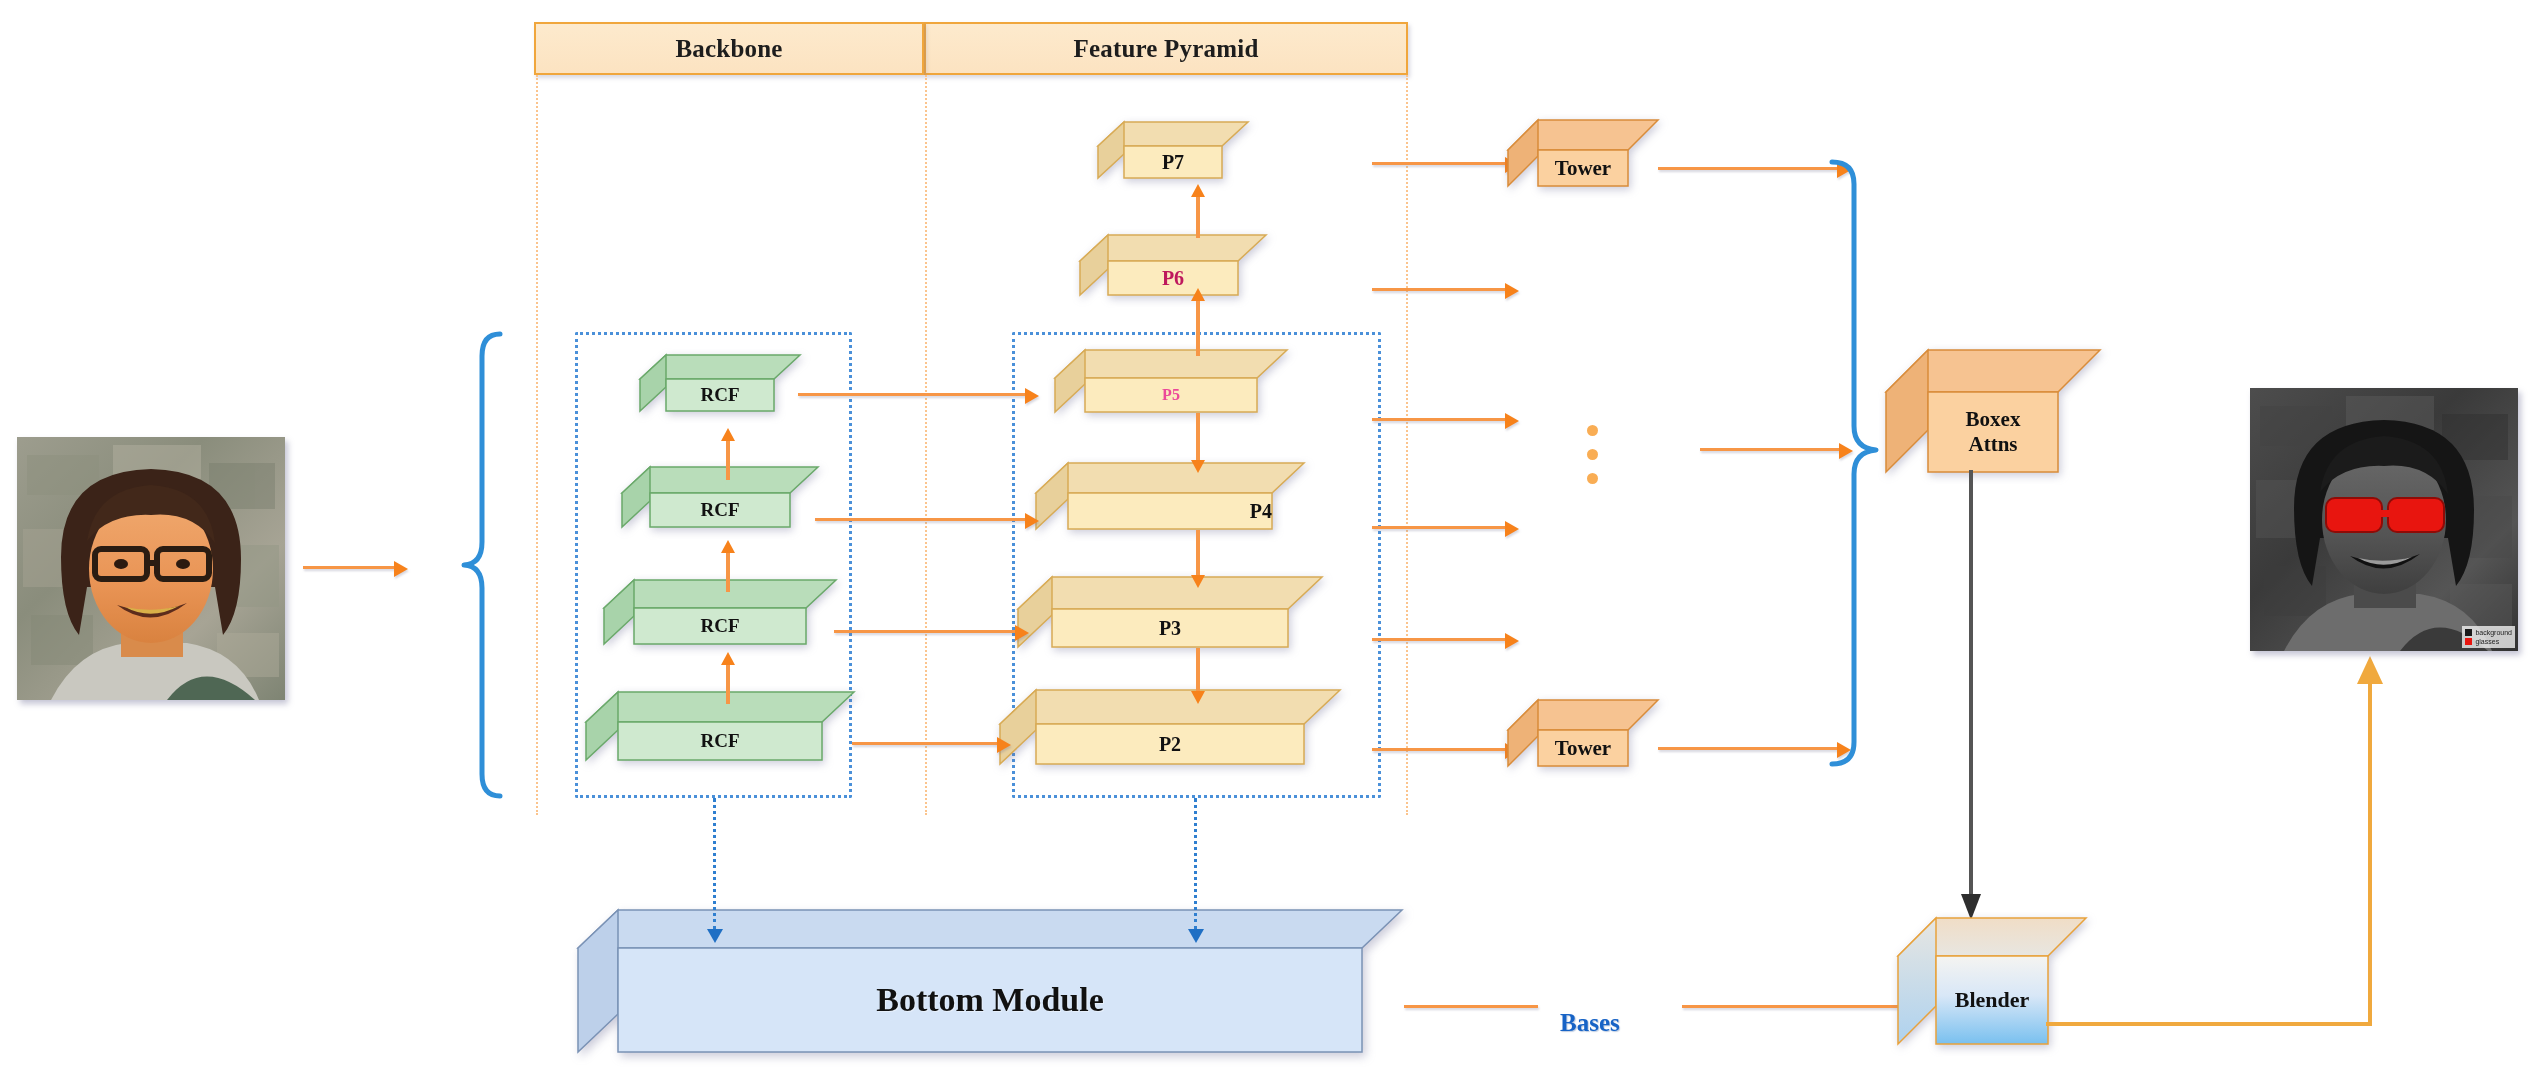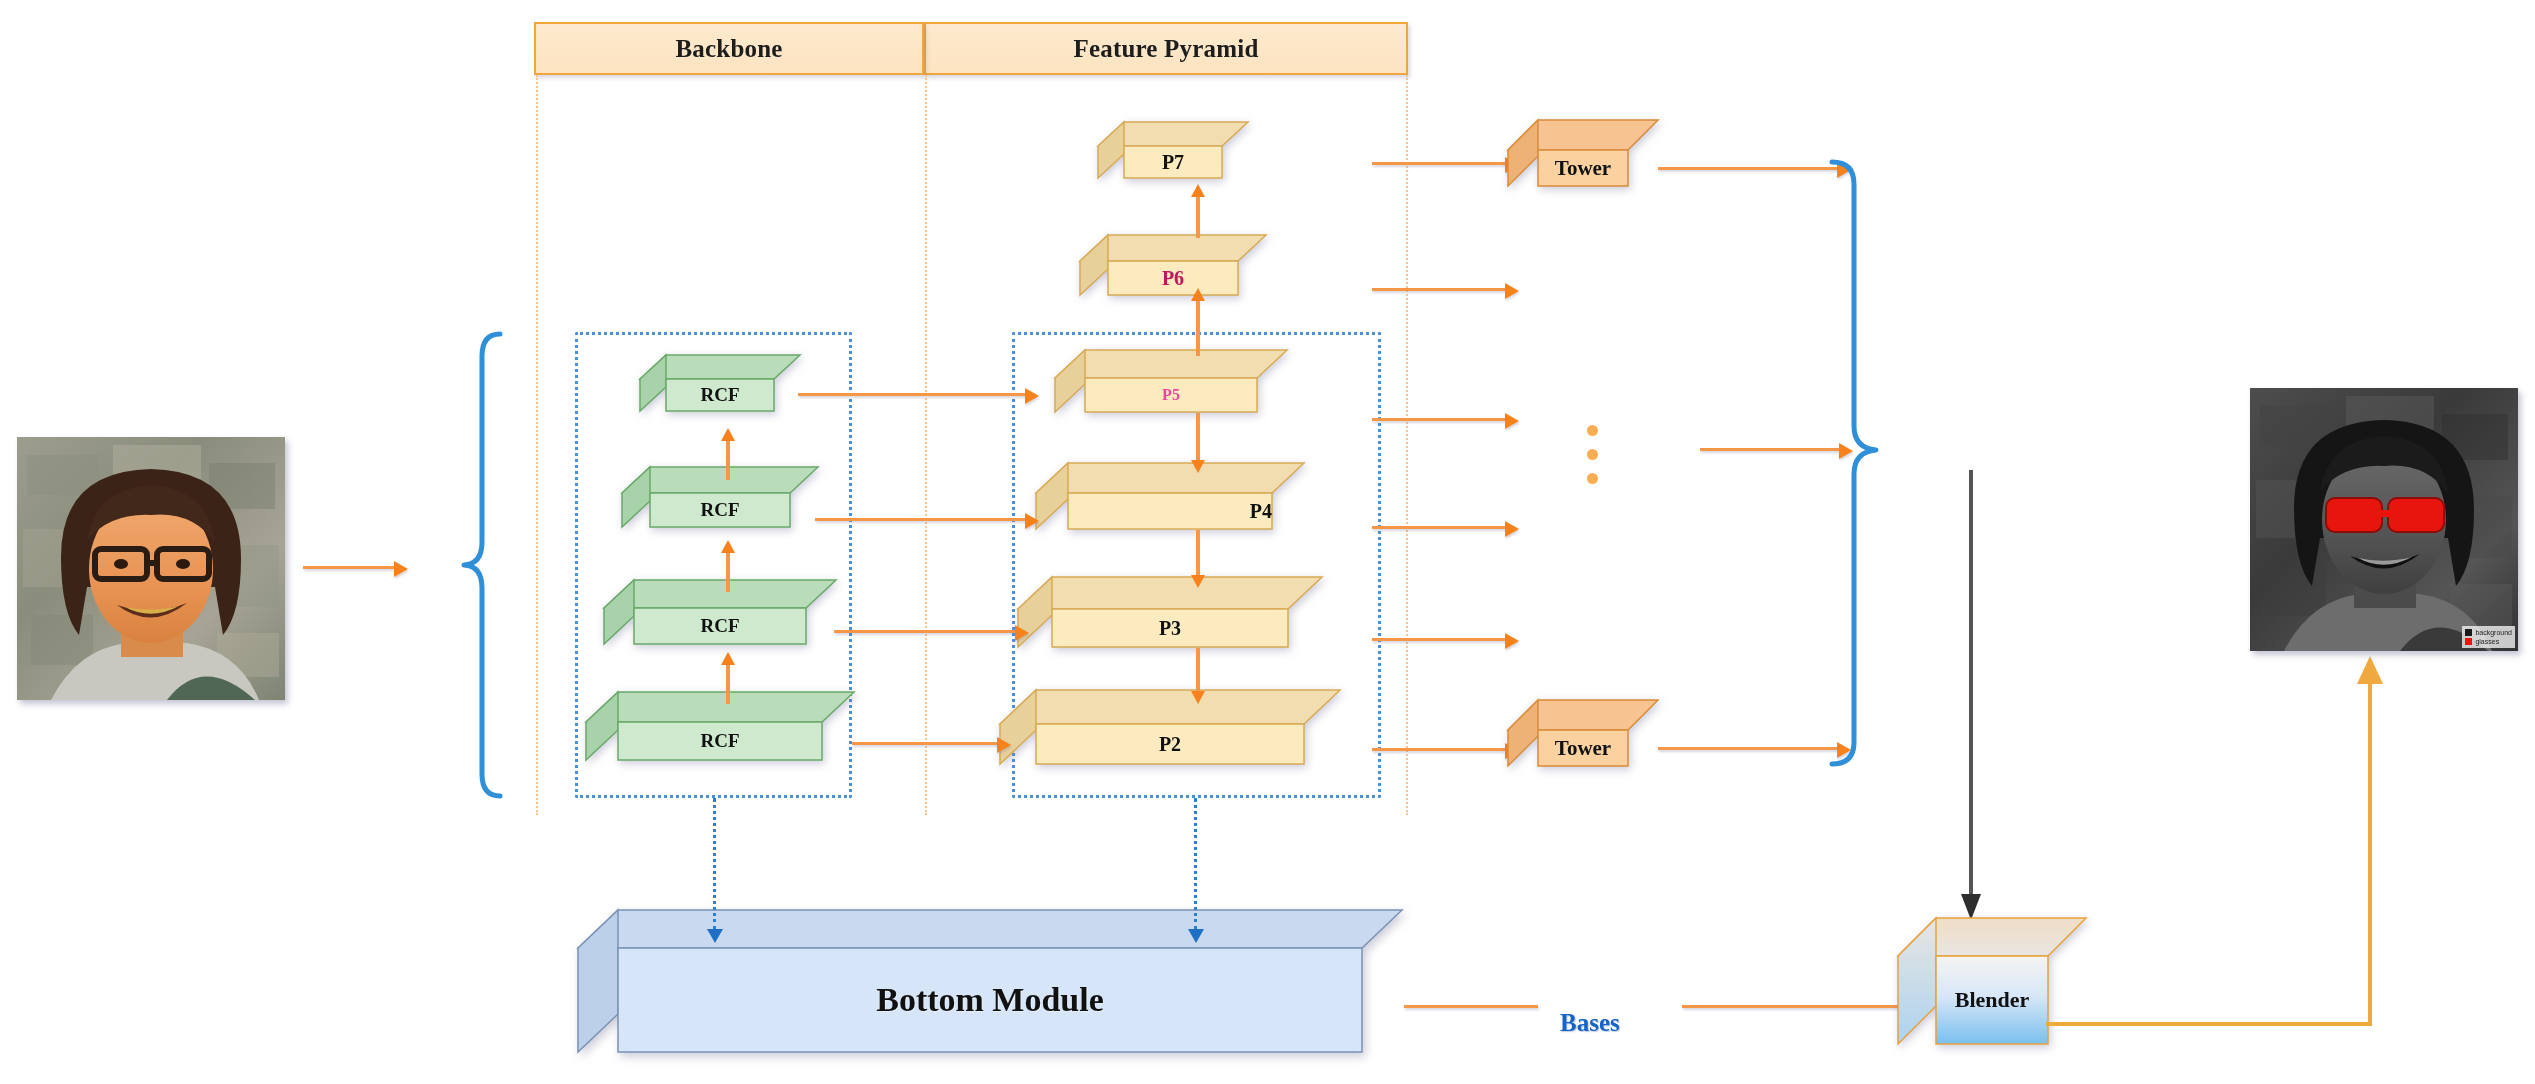--- a/index.html
+++ b/index.html
@@ -414,20 +414,31 @@
 
   <div class="harrow" style="left:1700px; top:448px; width:140px;"></div>
 
   <div class="harrow" style="left:1658px; top:167px; width:180px;"></div>
   <div class="harrow" style="left:1658px; top:747px; width:180px;"></div>
 
   <svg class="abs" style="left:1828px; top:158px;" width="52" height="610" viewBox="0 0 52 610">
     <path d="M4 4 Q26 4 26 26 L26 268 Q26 290 48 292 Q26 294 26 316 L26 584 Q26 606 4 606" fill="none" stroke="#2f8fd8" stroke-width="5" stroke-linecap="round" stroke-linejoin="round"></path>
   </svg>
 
+  <div class="blk" style="left:1886px; top:350px;">
+    <svg width="214" height="134" viewBox="0 0 214 134" style="overflow:visible;filter:drop-shadow(2px 3px 4px rgba(110,110,150,.35));">
+      <polygon points="0,42 42,0 214,0 172,42" fill="#f6c391" stroke="#d98c3a" stroke-width="1.5"></polygon>
+      <polygon points="0,42 0,122 42,80 42,0" fill="#eeb277" stroke="#d98c3a" stroke-width="1.5"></polygon>
+      <rect x="42" y="42" width="130" height="80" fill="#fbd1a0" stroke="#d98c3a" stroke-width="1.5"></rect>
+    </svg>
+    <div class="abs" style="left:42px; top:42px; width:130px; height:80px; display:flex; flex-direction:column; align-items:center; justify-content:center;">
+      <span style="font-weight:bold;font-size:21px;color:#111;">Boxex</span>
+      <span style="font-weight:bold;font-size:21px;color:#111;">Attns</span>
+    </div>
+  </div>
 
   <svg class="abs" style="left:1958px; top:470px;" width="26" height="450" viewBox="0 0 26 450">
     <line x1="13" y1="0" x2="13" y2="430" stroke="#555555" stroke-width="4"></line>
     <polygon points="13,450 3,424 23,424" fill="#2e2e2e"></polygon>
   </svg>
 
   <div class="blk" style="left:578px; top:910px;">
     <svg width="824" height="148" viewBox="0 0 824 148" style="overflow:visible;filter:drop-shadow(3px 4px 5px rgba(110,110,150,.35));">
       <polygon points="0,38 40,0 824,0 784,38" fill="#c9daf0" stroke="#7a92b5" stroke-width="1.5"></polygon>
       <polygon points="0,38 0,142 40,104 40,0" fill="#bdd0ea" stroke="#7a92b5" stroke-width="1.5"></polygon>

